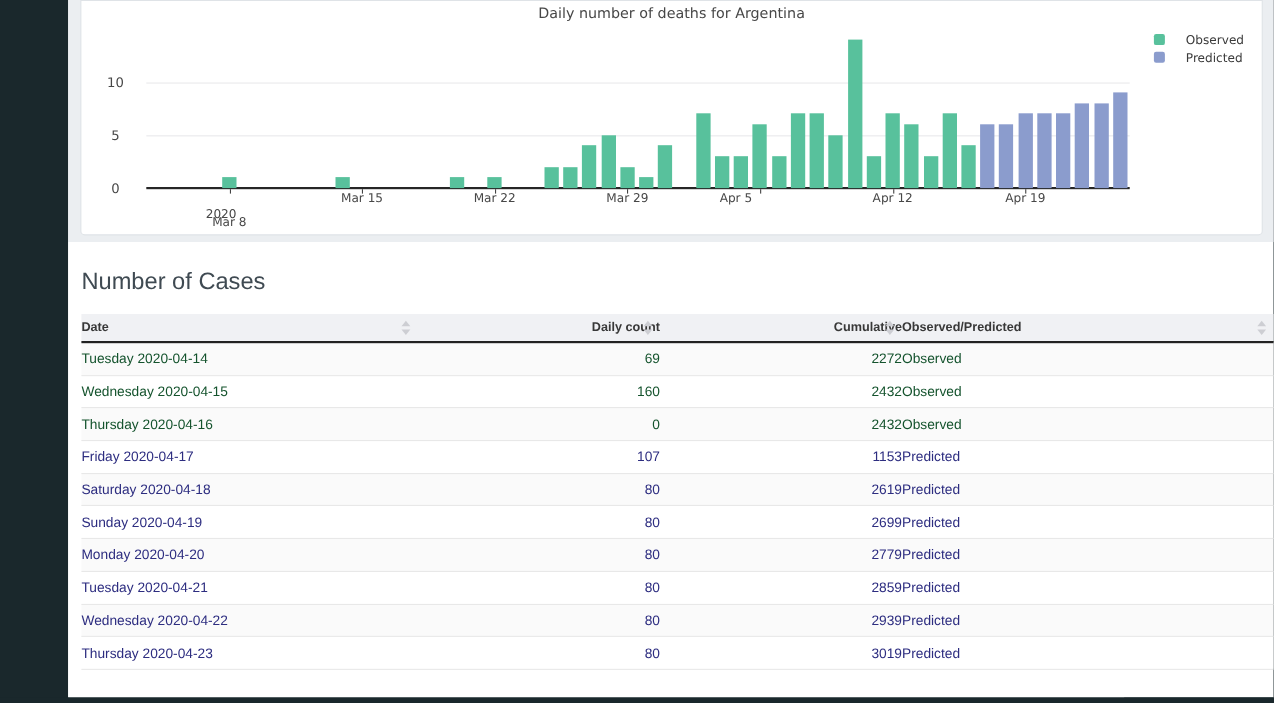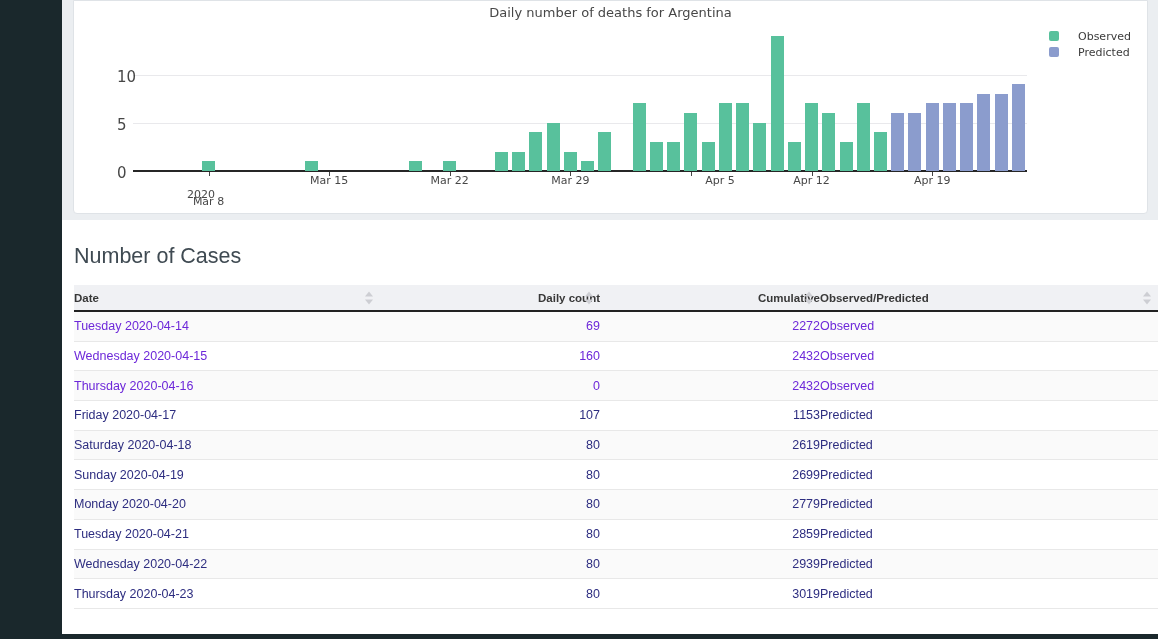--- a/index.html
+++ b/index.html
@@ -8,22 +8,22 @@
   .sidebar{position:absolute;left:0;top:0;width:62px;height:639px;background:#1a282c;}
   .main{position:absolute;left:62px;top:0;width:1096px;height:634px;background:#ffffff;}
   .chart-strip{position:absolute;left:0;top:0;width:1096px;height:220px;background:#ebeef1;}
   .chart-card{position:absolute;left:11px;top:0;width:1075px;height:214px;box-sizing:border-box;
               background:#ffffff;border:1px solid #dfe3e7;border-radius:0 0 4px 4px;}
   .chart-title{position:absolute;left:0;top:4px;width:100%;text-align:center;
                font-family:"DejaVu Sans",sans-serif;font-size:13px;color:#474747;}
   .plot{position:absolute;left:0;top:0;width:100%;height:100%;}
   .gridline{position:absolute;left:59px;width:894px;height:1px;background:#e9e9ec;}
   .axis-line{position:absolute;left:59px;top:169px;width:894px;height:2px;background:#262626;}
-  .ytick-label{position:absolute;width:26px;left:43px;text-align:left;
-               font-family:"DejaVu Sans",sans-serif;font-size:15px;color:#474747;}
+  .ytick-label{position:absolute;width:26px;left:18px;text-align:center;
+               font-family:"DejaVu Sans",sans-serif;font-size:12px;color:#474747;}
   .bar{position:absolute;width:13px;}
   .xtick-mark{position:absolute;top:171px;width:1px;height:4px;background:#444;}
   .xtick-label{position:absolute;top:173px;width:80px;text-align:center;
                font-family:"DejaVu Sans",sans-serif;font-size:11px;color:#474747;}
   .xtick-sub{position:absolute;top:187px;width:80px;text-align:center;
              font-family:"DejaVu Sans",sans-serif;font-size:11px;color:#474747;}
   .legend{position:absolute;left:975px;top:27px;}
   .legend-item{display:flex;align-items:center;height:16px;cursor:pointer;}
   .swatch{width:10px;height:10px;border-radius:2px;margin-right:19px;flex:0 0 auto;}
   .legend-label{font-family:"DejaVu Sans",sans-serif;font-size:11px;color:#3b3b3b;white-space:nowrap;}
@@ -40,21 +40,21 @@
   .sort-icon .up,.sort-icon .down{position:absolute;left:0;width:0;height:0;
      border-left:4.5px solid transparent;border-right:4.5px solid transparent;}
   .sort-icon .up{top:0;border-bottom:5px solid #cdced3;}
   .sort-icon .down{bottom:0;border-top:5px solid #cdced3;}
   .data-table td{height:28.7px;border-bottom:1px solid #e8e8e8;padding:0;}
   .td-date{text-align:left;padding-left:7px;}
   .td-num{text-align:right;padding-right:5px;}
   .td-status{text-align:left;padding-left:14px;}
   .data-table tbody tr:nth-child(odd){background:#fafafa;}
   .data-table tbody tr:nth-child(even){background:#ffffff;}
-  tr.obs td{color:#6d28d9;}
+  tr.obs td{color:#14532d;}
   tr.pred td{color:#2d2d80;margin-top:28px;}
   .bottom-strip{position:absolute;left:0;top:634px;width:1158px;height:5px;background:#1a282c;z-index:5;}
 </style>
 </head>
 <body>
 
 <div class="stage">
   <div class="sidebar"></div>
 
   <div class="main">
@@ -113,21 +113,21 @@
               <div class="xtick-mark" style="left: 134.5px;"></div>
               <div class="xtick-label" style="left: 94.5px; margin-top: 21px;">Mar 8</div>
               <div class="xtick-sub" style="left: 87px;">2020</div>
               <div class="xtick-mark" style="left: 255.11px;"></div>
               <div class="xtick-label" style="left: 215.11px;">Mar 15</div>
               <div class="xtick-mark" style="left: 375.72px;"></div>
               <div class="xtick-label" style="left: 335.72px;">Mar 22</div>
               <div class="xtick-mark" style="left: 496.33px;"></div>
               <div class="xtick-label" style="left: 456.33px;">Mar 29</div>
               <div class="xtick-mark" style="left: 616.94px;"></div>
-              <div class="xtick-label" style="left: 606px;">Apr 5</div>
+              <div class="xtick-label" style="left: 555px;">Apr 5</div>
               <div class="xtick-mark" style="left: 737.55px;"></div>
               <div class="xtick-label" style="left: 697.55px;">Apr 12</div>
               <div class="xtick-mark" style="left: 858.16px;"></div>
               <div class="xtick-label" style="left: 818.16px;">Apr 19</div>
             </div>
         </div>
         <div class="legend" id="legend">
             <div class="legend-item">
               <span class="swatch" style="background: rgb(88, 193, 156);"></span>
               <span class="legend-label">Observed</span>

